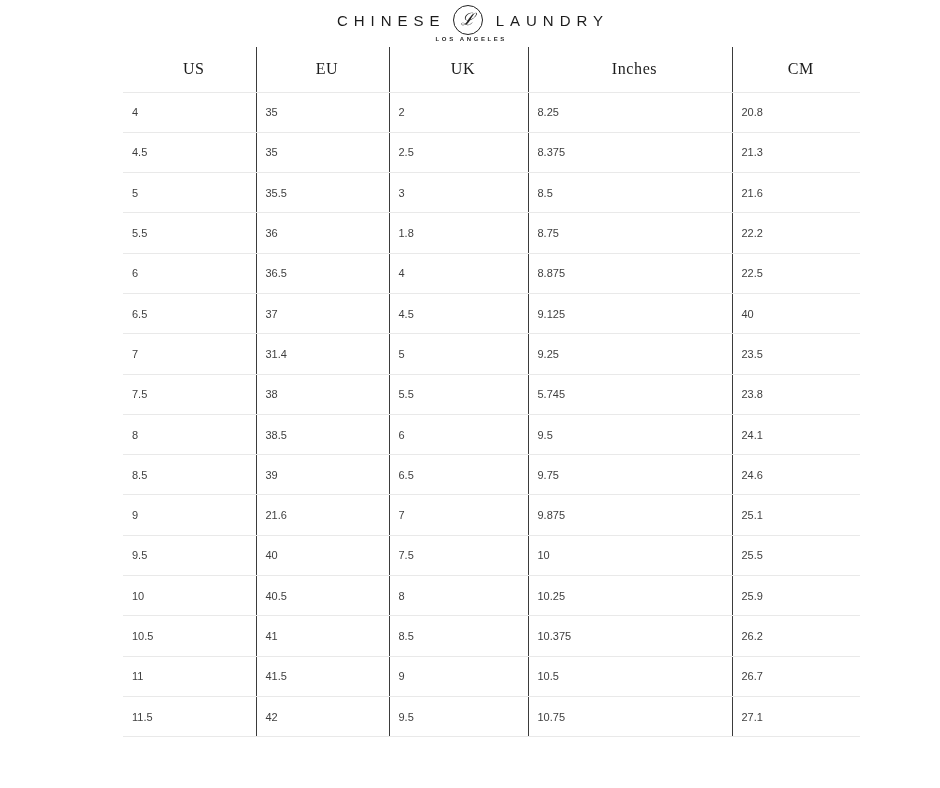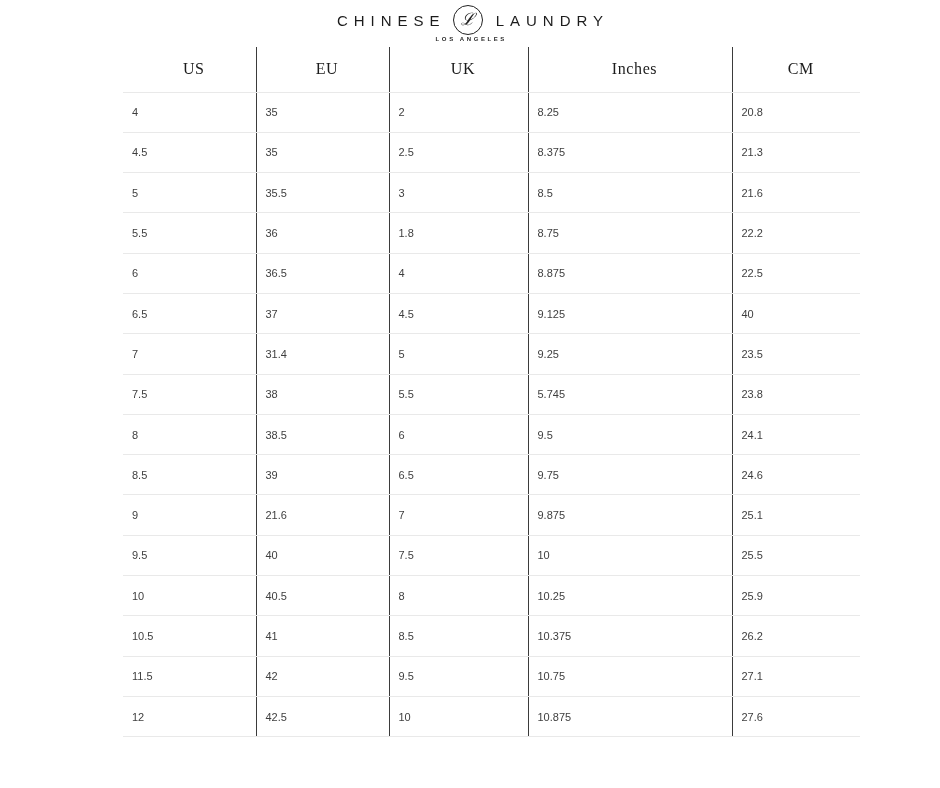--- a/index.html
+++ b/index.html
@@ -234,29 +234,29 @@
           <td>25.9</td>
         </tr>
         <tr>
           <td>10.5</td>
           <td>41</td>
           <td>8.5</td>
           <td>10.375</td>
           <td>26.2</td>
         </tr>
         <tr>
+          <td>11</td>
+          <td>41.5</td>
+          <td>9</td>
+          <td>10.5</td>
+          <td>26.7</td>
+        </tr>
+        <tr>
           <td>11.5</td>
           <td>42</td>
           <td>9.5</td>
           <td>10.75</td>
           <td>27.1</td>
         </tr>
-        <tr>
-          <td>12</td>
-          <td>42.5</td>
-          <td>10</td>
-          <td>10.875</td>
-          <td>27.6</td>
-        </tr>
       </tbody>
   </table>
 
 </div>
 
 </body></html>

